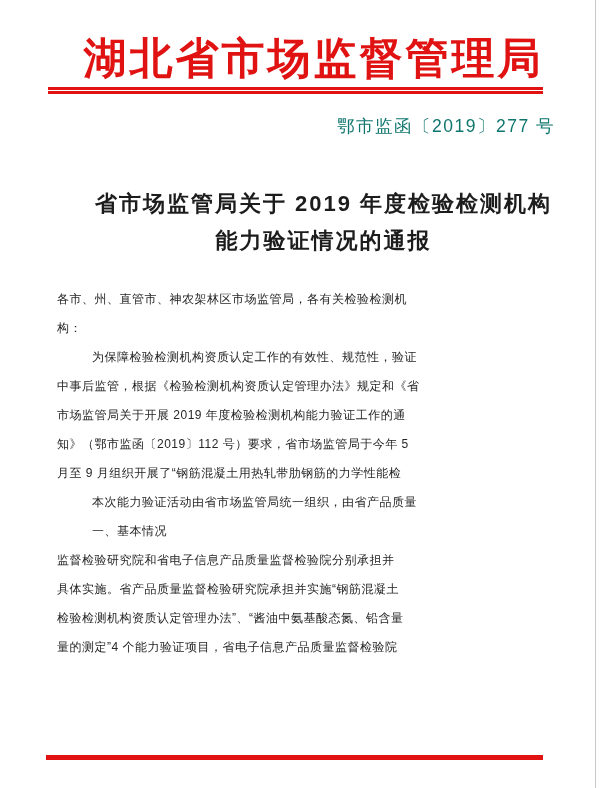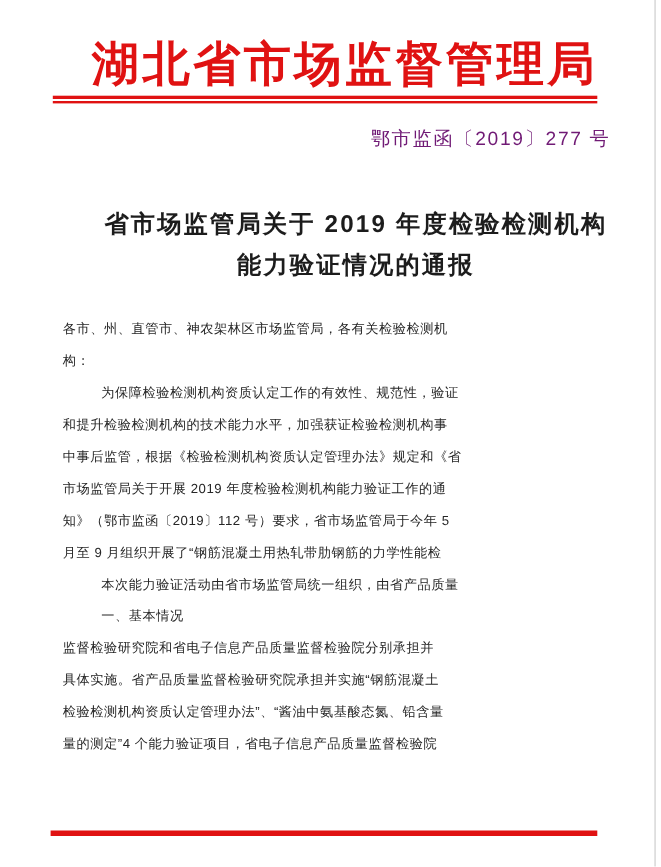--- a/index.html
+++ b/index.html
@@ -39,21 +39,21 @@
       #ffffff 3px, #ffffff 4.5px,
       #e01212 4.5px, #e01212 7px);
   }
   .doc-number {
     position: absolute;
     top: 113px;
     right: 46px;
     font-size: 17.5px;
     letter-spacing: 1.5px;
     line-height: 26px;
-    color: #701a75;
+    color: #0f766e;
     white-space: nowrap;
   }
   .title {
     position: absolute;
     top: 185px;
     left: 0;
     width: 601px;
     text-align: center;
     font-weight: bold;
     font-size: 22px;
@@ -109,21 +109,20 @@
 
   <div class="title">
     <div>省市场监管局关于 2019 年度检验检测机构</div>
     <div>能力验证情况的通报</div>
   </div>
 
   <div class="body-text">
     <div class="line">各市、州、直管市、神农架林区市场监管局，各有关检验检测机</div>
     <div class="line">构：</div>
     <div class="line indent">为保障检验检测机构资质认定工作的有效性、规范性，验证</div>
-    <div class="line">和提升检验检测机构的技术能力水平，加强获证检验检测机构事</div>
     <div class="line">中事后监管，根据《检验检测机构资质认定管理办法》规定和《省</div>
     <div class="line">市场监管局关于开展 2019 年度检验检测机构能力验证工作的通</div>
     <div class="line">知》（鄂市监函〔2019〕112 号）要求，省市场监管局于今年 5</div>
     <div class="line">月至 9 月组织开展了“钢筋混凝土用热轧带肋钢筋的力学性能检</div>
     <div class="line indent">本次能力验证活动由省市场监管局统一组织，由省产品质量</div>
     <div class="line indent">一、基本情况</div>
     <div class="line">监督检验研究院和省电子信息产品质量监督检验院分别承担并</div>
     <div class="line">具体实施。省产品质量监督检验研究院承担并实施“钢筋混凝土</div>
     <div class="line">检验检测机构资质认定管理办法”、“酱油中氨基酸态氮、铅含量</div>
     <div class="line">量的测定”4 个能力验证项目，省电子信息产品质量监督检验院</div>

